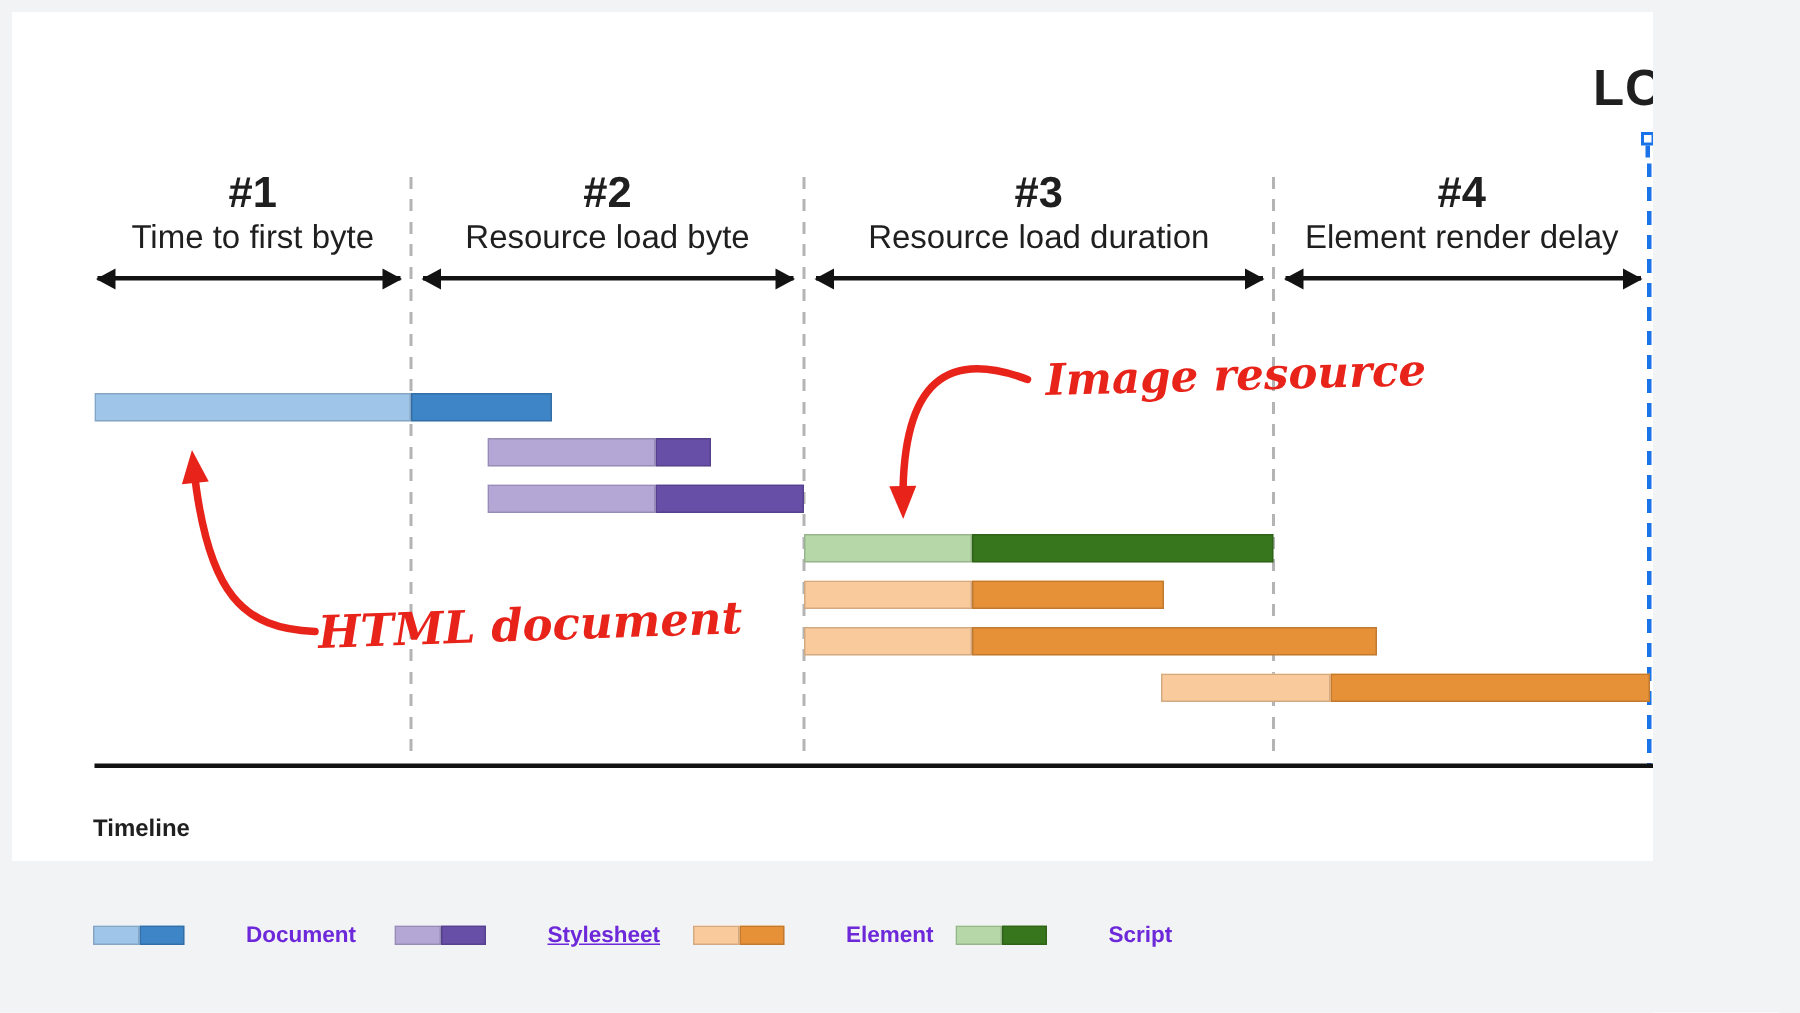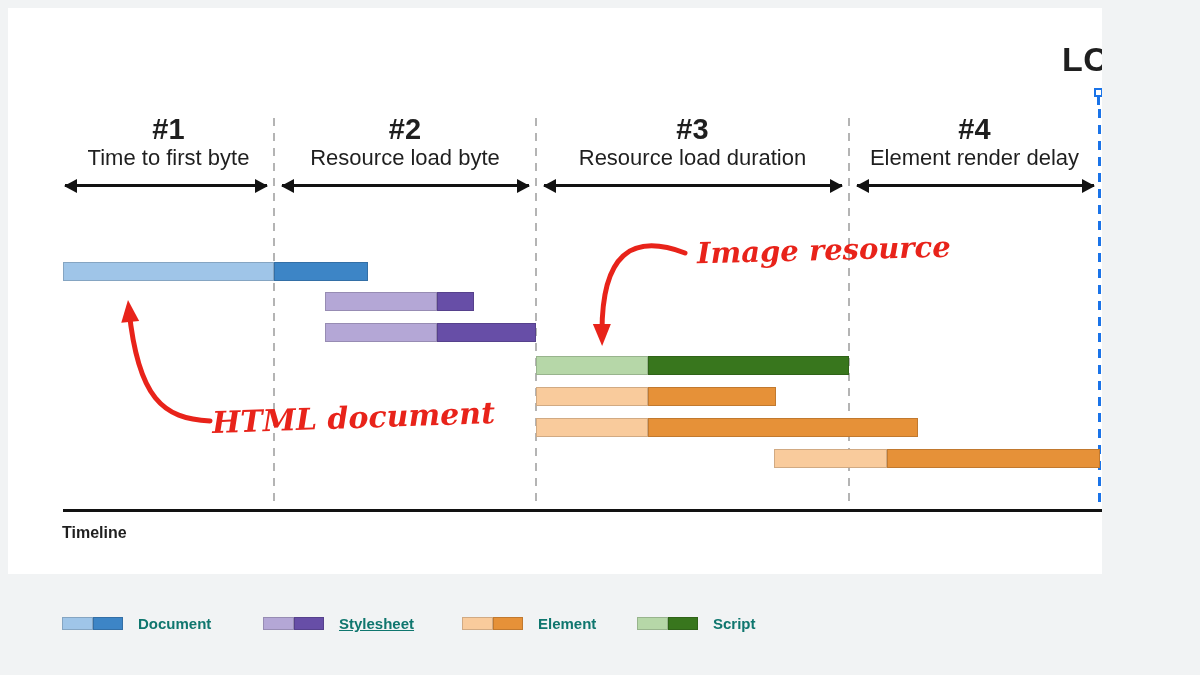--- a/index.html
+++ b/index.html
@@ -41,31 +41,31 @@
     border-top:7px solid transparent;border-bottom:7px solid transparent;border-left:13px solid #121212;
   }
 
   .seg{position:absolute;height:19px;box-shadow:inset 0 0 0 1px rgba(0,0,0,0.16);}
 
   .axis{position:absolute;left:63px;top:509px;width:1063px;height:3px;background:#121212;}
   .axis::after{
     content:"";position:absolute;right:-13px;top:-5.5px;width:0;height:0;
     border-top:7px solid transparent;border-bottom:7px solid transparent;border-left:13px solid #121212;
   }
-  .axis-label{position:absolute;left:62px;top:524px;font-size:16px;font-weight:700;color:var(--text,#1f1f1f);}
+  .axis-label{position:absolute;left:62px;top:544px;font-size:16px;font-weight:700;color:var(--text,#1f1f1f);}
 
   .annotation{
     position:absolute;white-space:nowrap;color:var(--annotation-red,#e8231a);
     font-family:"DejaVu Serif","Liberation Serif",serif;font-style:italic;font-weight:700;
   }
   #ann-html{left:212px;top:400px;font-size:30px;transform:rotate(-2deg);}
   #ann-img{left:697px;top:233px;font-size:29px;transform:rotate(-1.5deg);}
   .arrows-svg{position:absolute;left:0;top:0;width:1200px;height:675px;pointer-events:none;}
 
-  .legend-item-label{position:absolute;top:615px;font-size:15px;font-weight:700;color:#0f766e;}
+  .legend-item-label{position:absolute;top:615px;font-size:15px;font-weight:700;color:#6d28d9;margin-left:26px;}
   .legend-swatch{position:absolute;top:617px;height:13px;box-shadow:inset 0 0 0 1px rgba(0,0,0,0.16);}
 </style>
 </head>
 <body>
 
 <div class="canvas">
   <div class="card-bg"></div>
   <div class="legend-band"></div>
 
   <div class="lcp-label">LCP</div>

